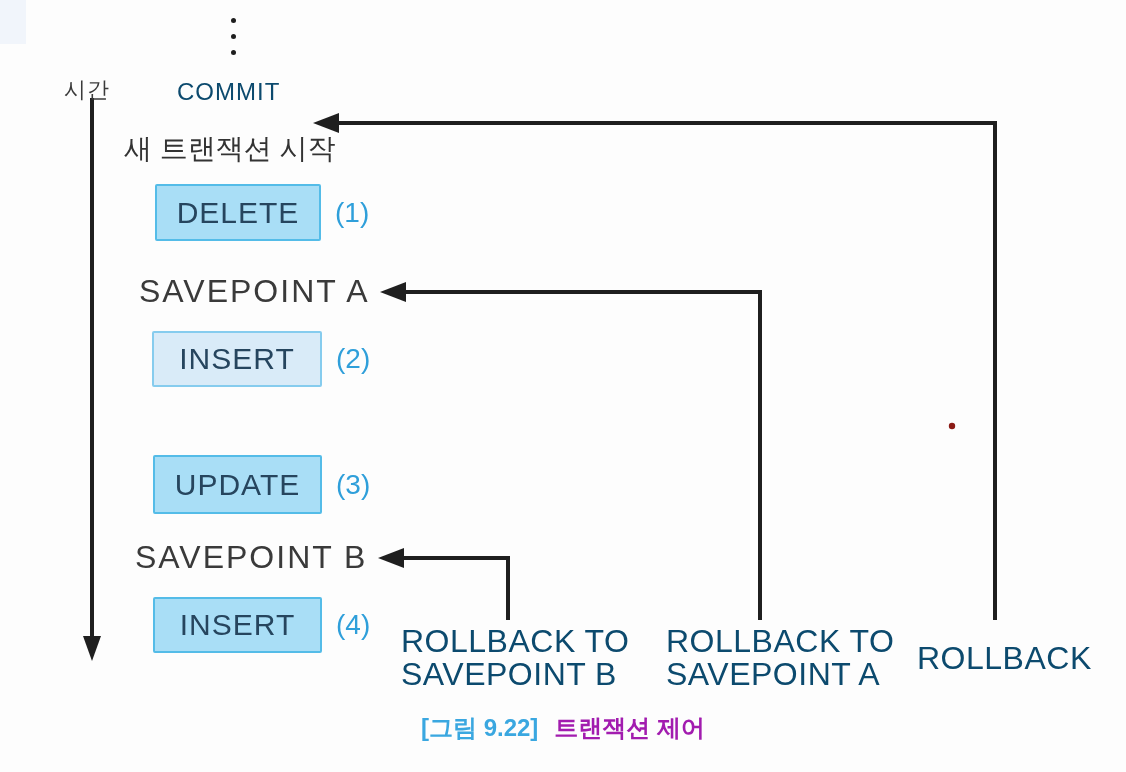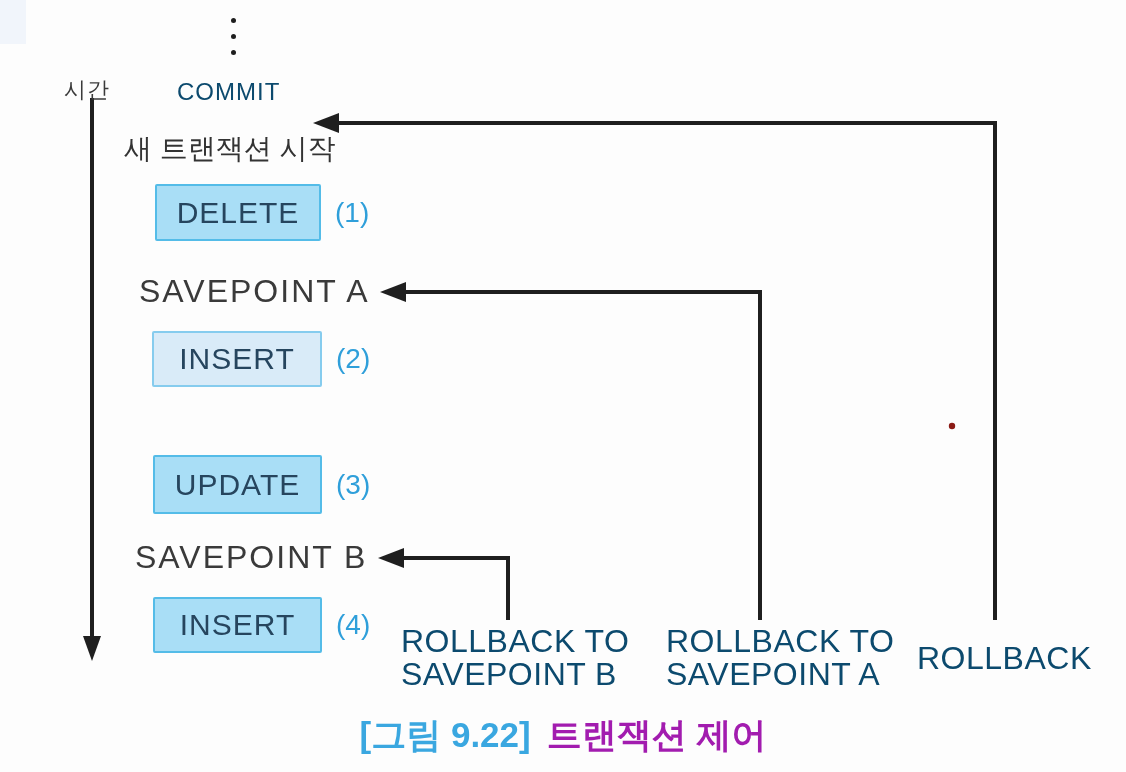--- a/index.html
+++ b/index.html
@@ -46,21 +46,21 @@
   .sp-b{left:135px;top:539px;}
 
   .rb-group{position:absolute;font-size:32px;line-height:33px;letter-spacing:.5px;color:#0c4a6e;}
   .rb-b{left:401px;top:625px;}
   .rb-a{left:666px;top:625px;}
   .rb-full{left:917px;top:642px;}
 
   .caption{
     position:absolute;left:0;top:712px;width:100%;
     display:flex;justify-content:center;gap:16px;
-    font-size:35px;font-weight:bold;
+    font-size:24px;font-weight:bold;
   }
   .caption .fig-tag{color:#3aa7e0;}
   .caption .fig-title{color:#a21caf;}
 </style>
 </head>
 <body>
 
 <div class="stage">
 
   <div class="corner-smudge"></div>

